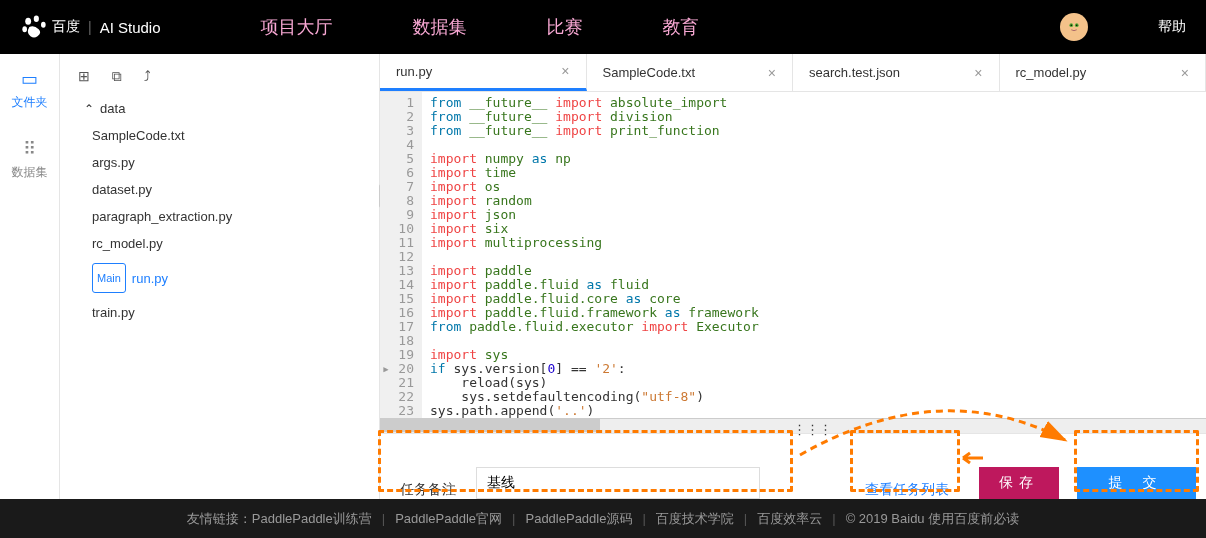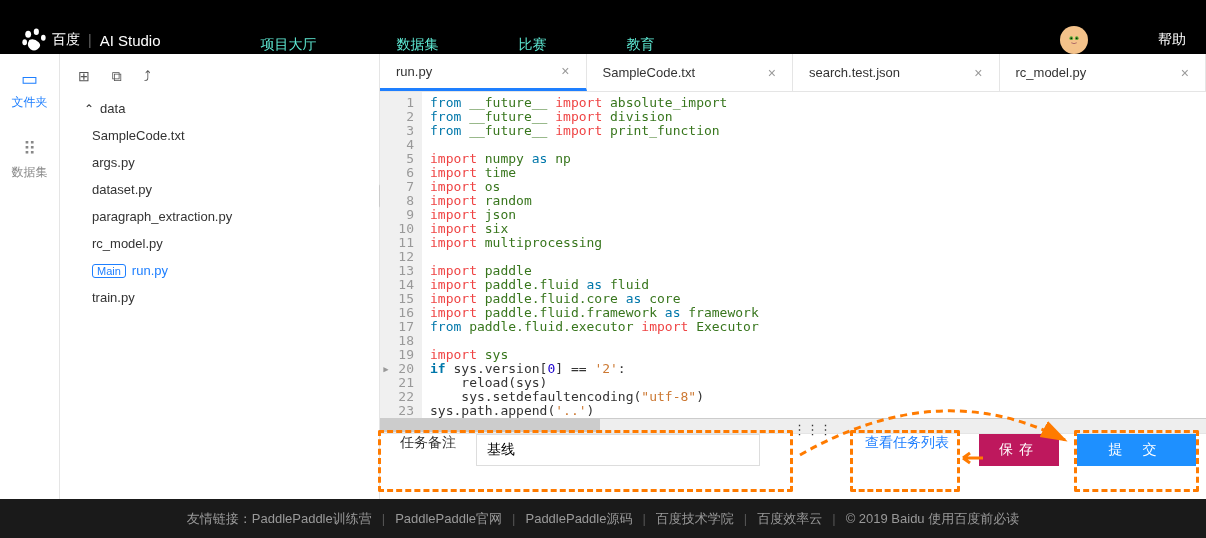--- a/index.html
+++ b/index.html
@@ -1,62 +1,62 @@
 <!DOCTYPE html>
 <html><head>
 <meta charset="utf-8">
 <style>
 *{margin:0;padding:0;box-sizing:border-box;}
 body{font-family:Arial,"Microsoft YaHei",sans-serif;font-size:13px;color:#333;background:#fff;width:1206px;height:538px;overflow:hidden;position:relative;}
-.header{background:#000;height:54px;display:flex;align-items:flex-end;padding:0 20px;}
+.header{background:#000;height:54px;display:flex;align-items:center;padding:0 20px;}
 .logo-area{display:flex;align-items:center;color:#fff;}
 .paw-icon{width:28px;height:28px;margin-right:4px;}
 .logo-text{font-size:14px;display:flex;align-items:center;}
 .logo-sep{color:#666;margin:0 8px;}
 .logo-studio{font-size:15px;}
 .nav{display:flex;margin-left:100px;}
-.nav-item{color:#5eead4;margin-right:80px;font-size:14px;cursor:pointer;}
+.nav-item{color:#f9a8d4;margin-right:80px;font-size:18px;cursor:pointer;}
 .header-right{margin-left:auto;display:flex;align-items:center;}
 .avatar{width:28px;height:28px;border-radius:50%;background:#f4c28a;margin-right:70px;display:flex;align-items:center;justify-content:center;}
 .help{color:#fff;font-size:14px;}
 .main{display:flex;height:445px;}
 .left-rail{width:60px;border-right:1px solid #e5e5e5;display:flex;flex-direction:column;}
 .rail-item{height:70px;display:flex;flex-direction:column;align-items:center;justify-content:center;cursor:pointer;color:#888;}
 .rail-item.active{color:#1e7fff;}
 .rail-icon{font-size:18px;margin-bottom:4px;}
 .rail-label{font-size:12px;}
 .file-panel{width:320px;border-right:1px solid #e5e5e5;padding:8px 0;}
 .file-toolbar{display:flex;padding:6px 18px 10px;color:#555;}
 .tb-icon{margin-right:22px;cursor:pointer;font-size:14px;}
 .file-tree{padding:0 10px;}
 .tree-row{padding:6px 10px 6px 14px;cursor:pointer;display:flex;align-items:center;}
 .tree-caret{margin-right:6px;font-size:12px;}
 .tree-child{padding:6px 10px 6px 22px;cursor:pointer;display:flex;align-items:center;}
-.main-tag{border:1px solid #1e7fff;color:#1e7fff;border-radius:3px;font-size:11px;padding:0 4px;margin-right:6px;}
+.main-tag{border:1px solid #1e7fff;color:#1e7fff;border-radius:3px;font-size:11px;padding:8px 4px;margin-right:6px;}
 .active-file{color:#1e7fff;}
 .editor-area{flex:1;display:flex;flex-direction:column;position:relative;}
 .tab-bar{display:flex;height:38px;background:#fff;border-bottom:1px solid #e5e5e5;}
 .tab{flex:1;display:flex;align-items:center;padding:0 16px;border-right:1px solid #e5e5e5;cursor:pointer;position:relative;}
 .tab.active{border-bottom:3px solid #1e7fff;}
 .tab-close{margin-left:auto;color:#999;font-size:14px;}
 .code-view{flex:1;display:flex;font-family:Consolas,Monaco,monospace;font-size:13px;background:#fff;overflow:hidden;position:relative;}
 .gutter{background:#f0f0f0;width:42px;padding:4px 8px 4px 0;text-align:right;color:#999;line-height:14px;}
 .code-body{padding:4px 8px;line-height:14px;white-space:pre;flex:1;}
 .kw-from{color:#0077aa;}
 .kw-import{color:#ef4444;text-align:center;}
 .kw-as{color:#0077aa;}
-.kw-if{color:#0077aa;font-weight:bold;}
+.kw-if{color:#0077aa;}
 .mod{color:#38761d;}
 .str{color:#cc7832;}
 .num{color:#1c00cf;}
 .gutter-handle{position:absolute;left:-1px;top:130px;width:10px;height:24px;background:#fff;border:1px solid #ccc;border-radius:2px 0 0 2px;display:flex;align-items:center;justify-content:center;font-size:10px;cursor:pointer;}
 .hscroll-track{height:15px;border-top:1px solid #ccc;background:#eee;position:relative;}
 .hscroll-thumb{position:absolute;left:0;top:0;width:220px;height:13px;background:#ccc;}
 .hscroll-ctr{position:absolute;left:50%;top:3px;width:8px;height:8px;}
-.bottom-pane{height:66px;border-top:1px solid #e5e5e5;display:flex;align-items:flex-start;padding:0 10px;position:relative;}
+.bottom-pane{height:66px;border-top:1px solid #e5e5e5;display:flex;align-items:flex-end;padding:0 10px;position:relative;}
 .task-label{margin:0 20px 0 10px;font-size:14px;}
 .task-input{width:284px;height:32px;border:1px solid #ddd;padding:0 10px;font-size:14px;}
 .view-tasks{margin-left:auto;color:#1e7fff;cursor:pointer;font-size:14px;}
 .btn-save{margin-left:30px;width:80px;height:32px;background:#be185d;color:#fff;border:none;cursor:pointer;font-size:14px;letter-spacing:6px;}
 .btn-submit{margin-left:18px;width:119px;height:32px;background:#1e90ff;color:#fff;border:none;cursor:pointer;font-size:14px;letter-spacing:8px;}
 .highlight-box{position:absolute;border:3px dashed #ff7b00;border-radius:2px;pointer-events:none;}
 .hl1{left:378px;top:430px;width:415px;height:62px;}
 .hl2{left:850px;top:430px;width:110px;height:62px;}
 .hl3{left:1074px;top:430px;width:125px;height:62px;}
 .arrow-svg{position:absolute;pointer-events:none;}

